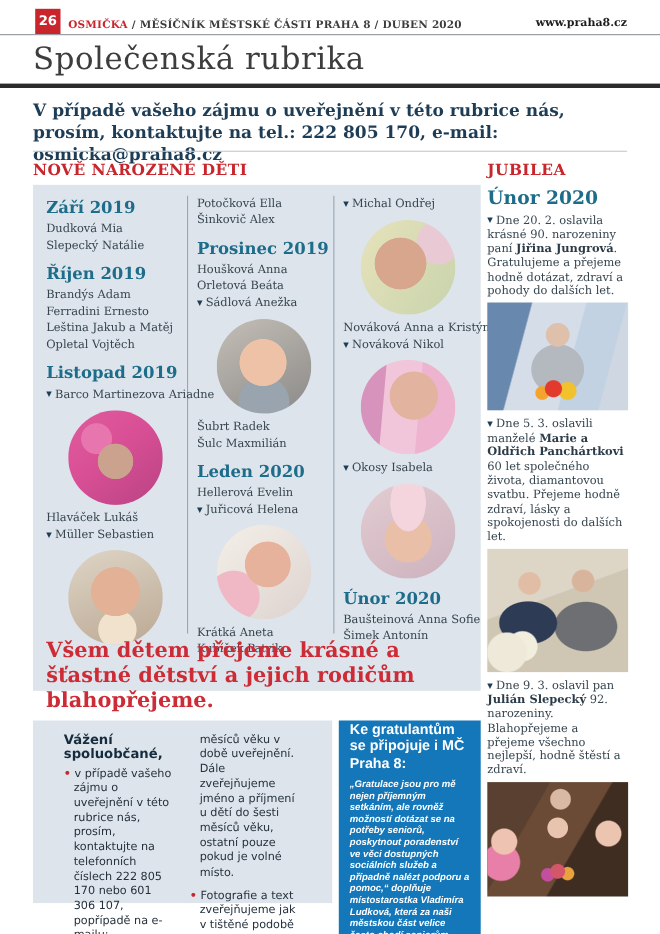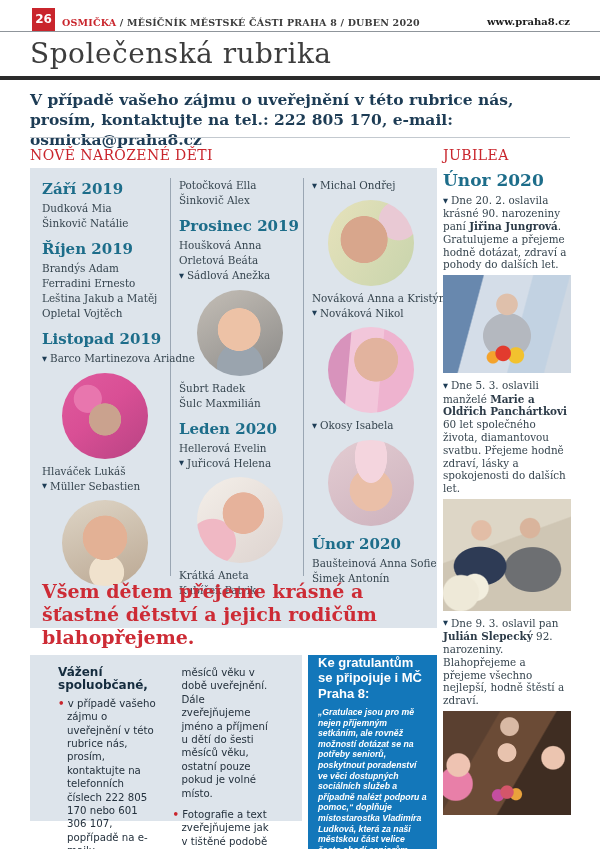--- a/index.html
+++ b/index.html
@@ -14,21 +14,21 @@
   .hmeta .mag{color:#c9252c;}
   .hsite{position:absolute;right:30px;top:16px;font-size:10px;font-weight:700;color:#1c1c1c;}
   .hr1{position:absolute;left:0;top:31px;width:600px;height:1px;background:#8f959b;}
   .title{position:absolute;left:30px;top:37px;font-size:28px;font-weight:400;color:#3d3d3d;
          letter-spacing:.5px;}
   .hr2{position:absolute;left:0;top:76px;width:600px;height:4px;background:#2b2b2b;}
   .intro{position:absolute;left:30px;top:90px;width:505px;font-weight:700;font-size:15.5px;
          line-height:1.28;color:#1d3c55;}
   .hr3{position:absolute;left:30px;top:137px;width:540px;height:1px;background:#c3c9cf;}
 
-  .sec-red{position:absolute;font-size:14px;font-weight:400;color:#c9252c;letter-spacing:.4px;}
+  .sec-red{position:absolute;font-size:14px;font-weight:700;color:#c9252c;letter-spacing:.4px;}
   #babies-h{left:30px;top:147px;}
   #jub-h{left:443px;top:147px;}
 
   
   .panel{position:absolute;left:30px;top:168px;width:407px;height:460px;background:#dde4eb;}
   .pdiv{position:absolute;top:10px;width:1px;height:398px;background:#9aa6b3;}
   .pdiv1{left:140px;}.pdiv2{left:273px;}
   .pcol{position:absolute;top:10px;}
   .pcol1{left:12px;width:126px;}
   .pcol2{left:149px;width:121px;}
@@ -136,21 +136,21 @@
   <div class="sec-red" id="babies-h">NOVĚ NAROZENÉ DĚTI</div>
   <div class="sec-red" id="jub-h">JUBILEA</div>
 
   <div class="panel">
     <div class="pdiv pdiv1"></div>
     <div class="pdiv pdiv2"></div>
 
     <div class="pcol pcol1">
       <div class="bmonth">Září 2019</div>
       <div class="bname">Dudková Mia</div>
-      <div class="bname">Šinkovič Natálie</div>
+      <div class="bname">Slepecký Natálie</div>
       <div class="bmonth">Říjen 2019</div>
       <div class="bname">Brandýs Adam</div>
       <div class="bname">Ferradini Ernesto</div>
       <div class="bname">Leština Jakub a Matěj</div>
       <div class="bname">Opletal Vojtěch</div>
       <div class="bmonth">Listopad 2019</div>
       <div class="bname"><span class="arr">▼</span><span>Barco Martinezova Ariadne</span></div>
       <div class="bphoto ph ph-b1"></div>
       <div class="bname">Hlaváček Lukáš</div>
       <div class="bname"><span class="arr">▼</span><span>Müller Sebastien</span></div>

